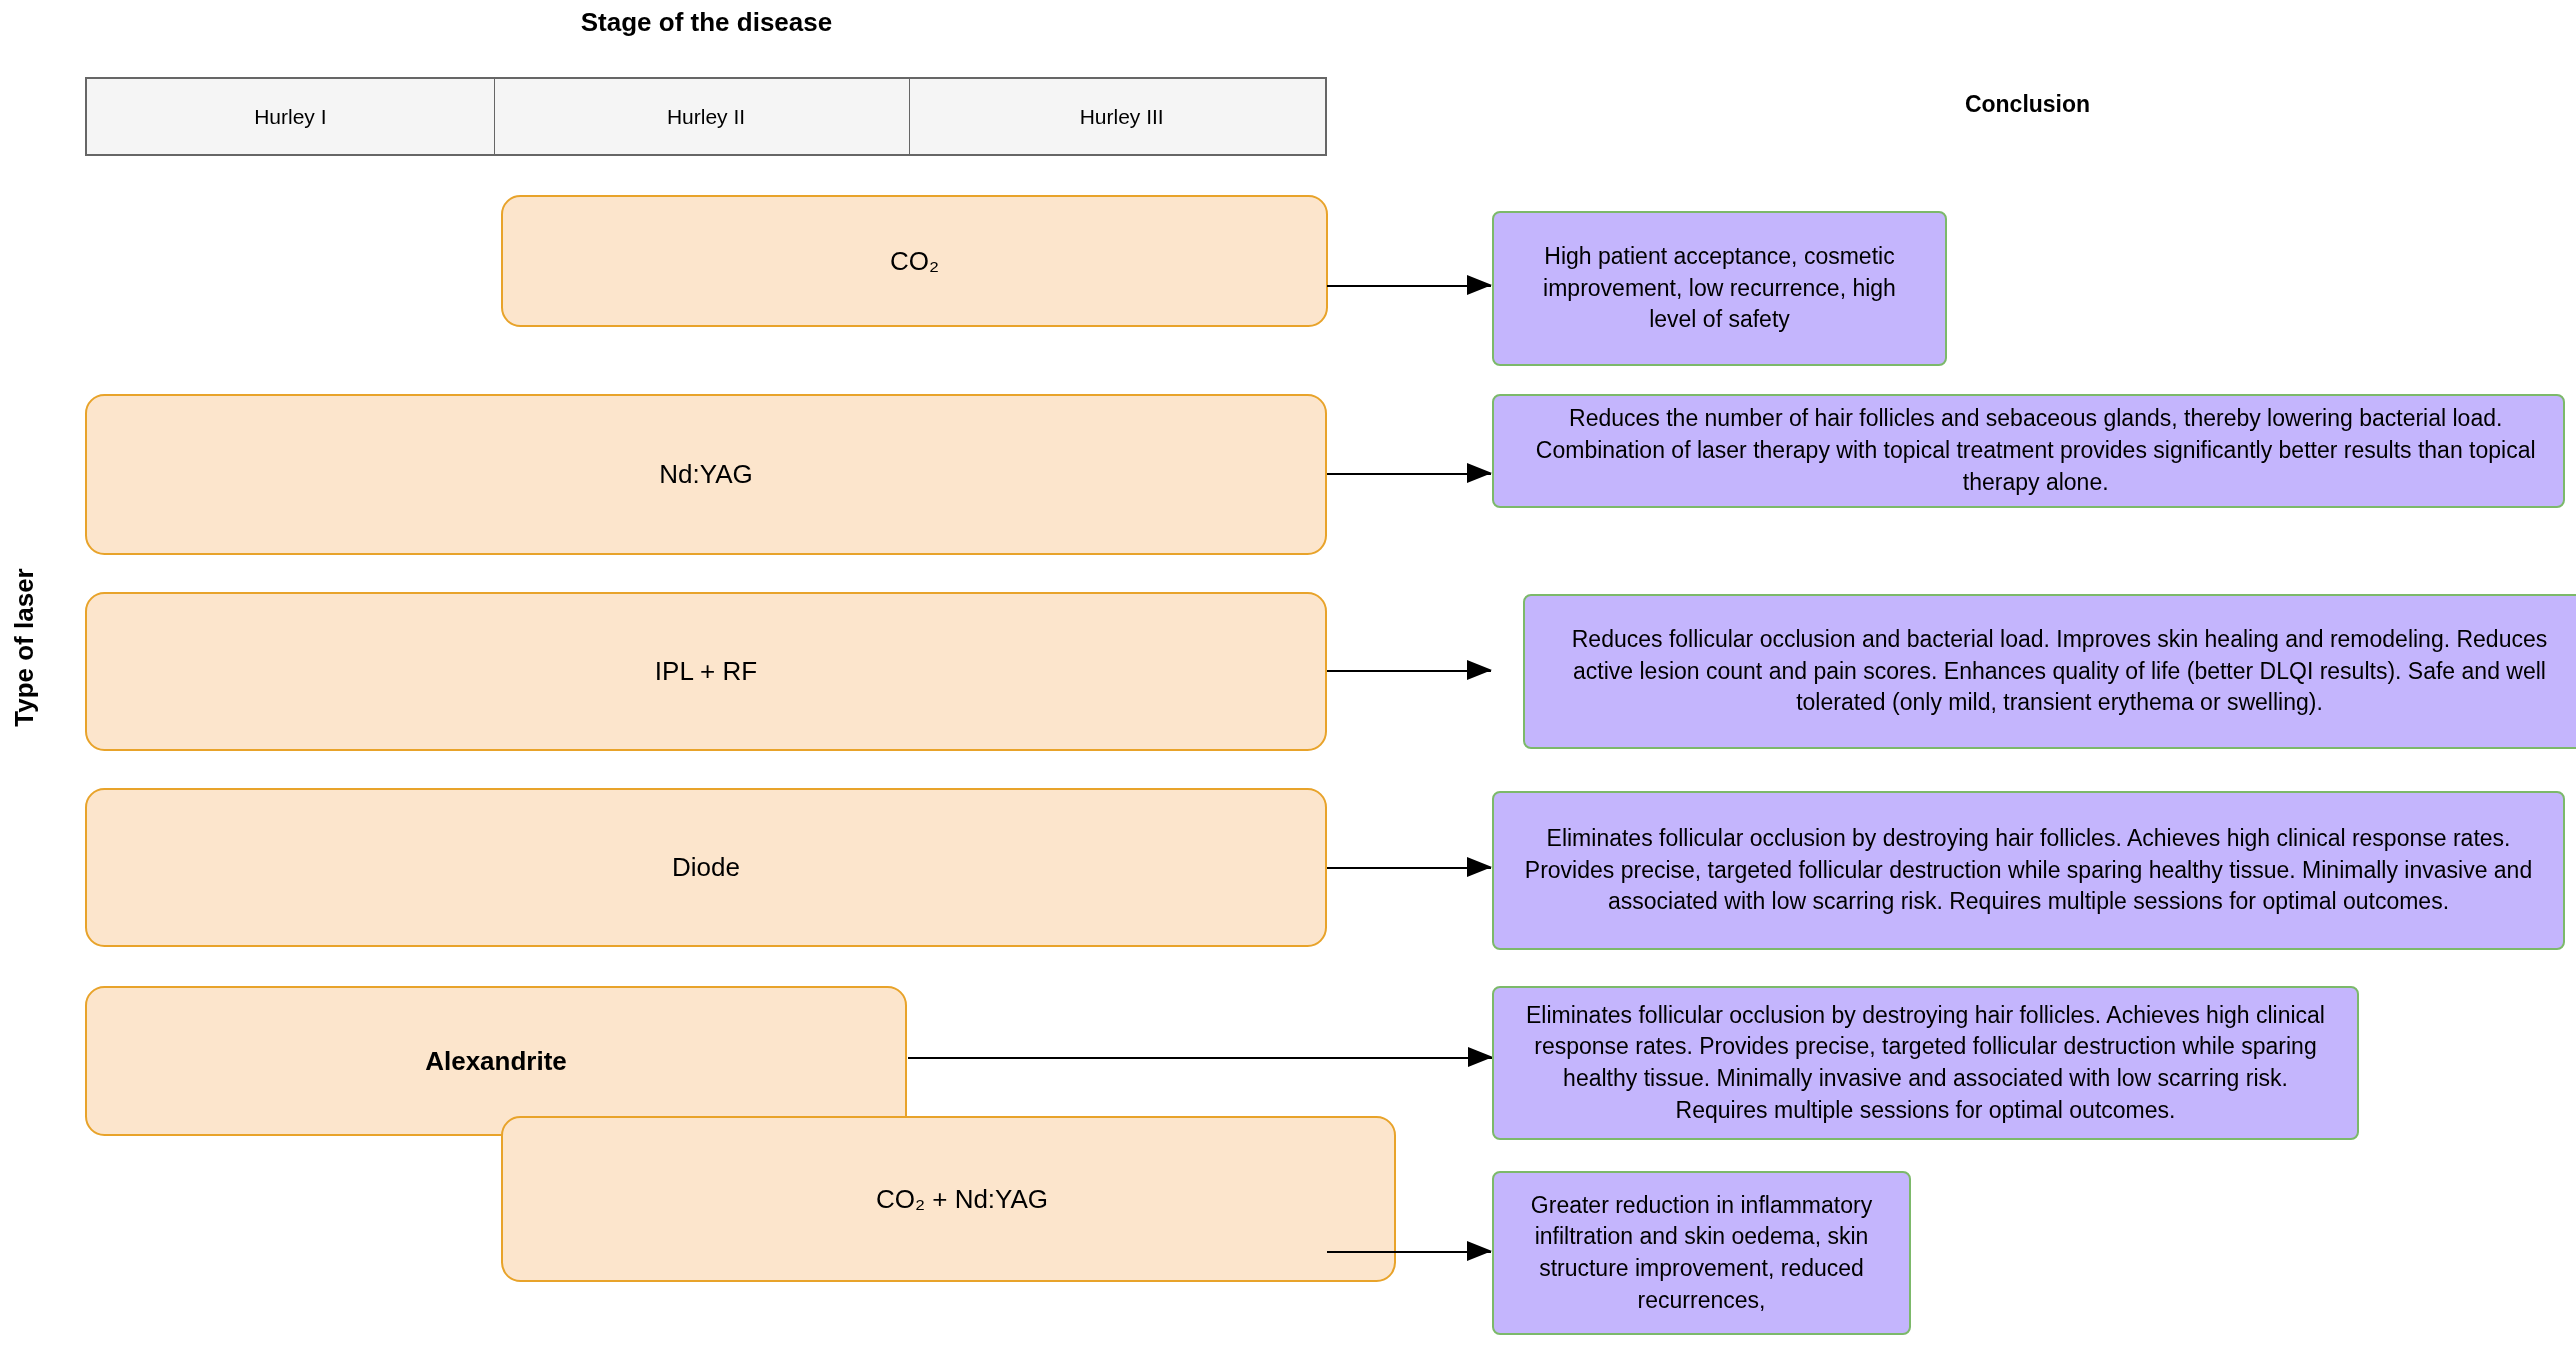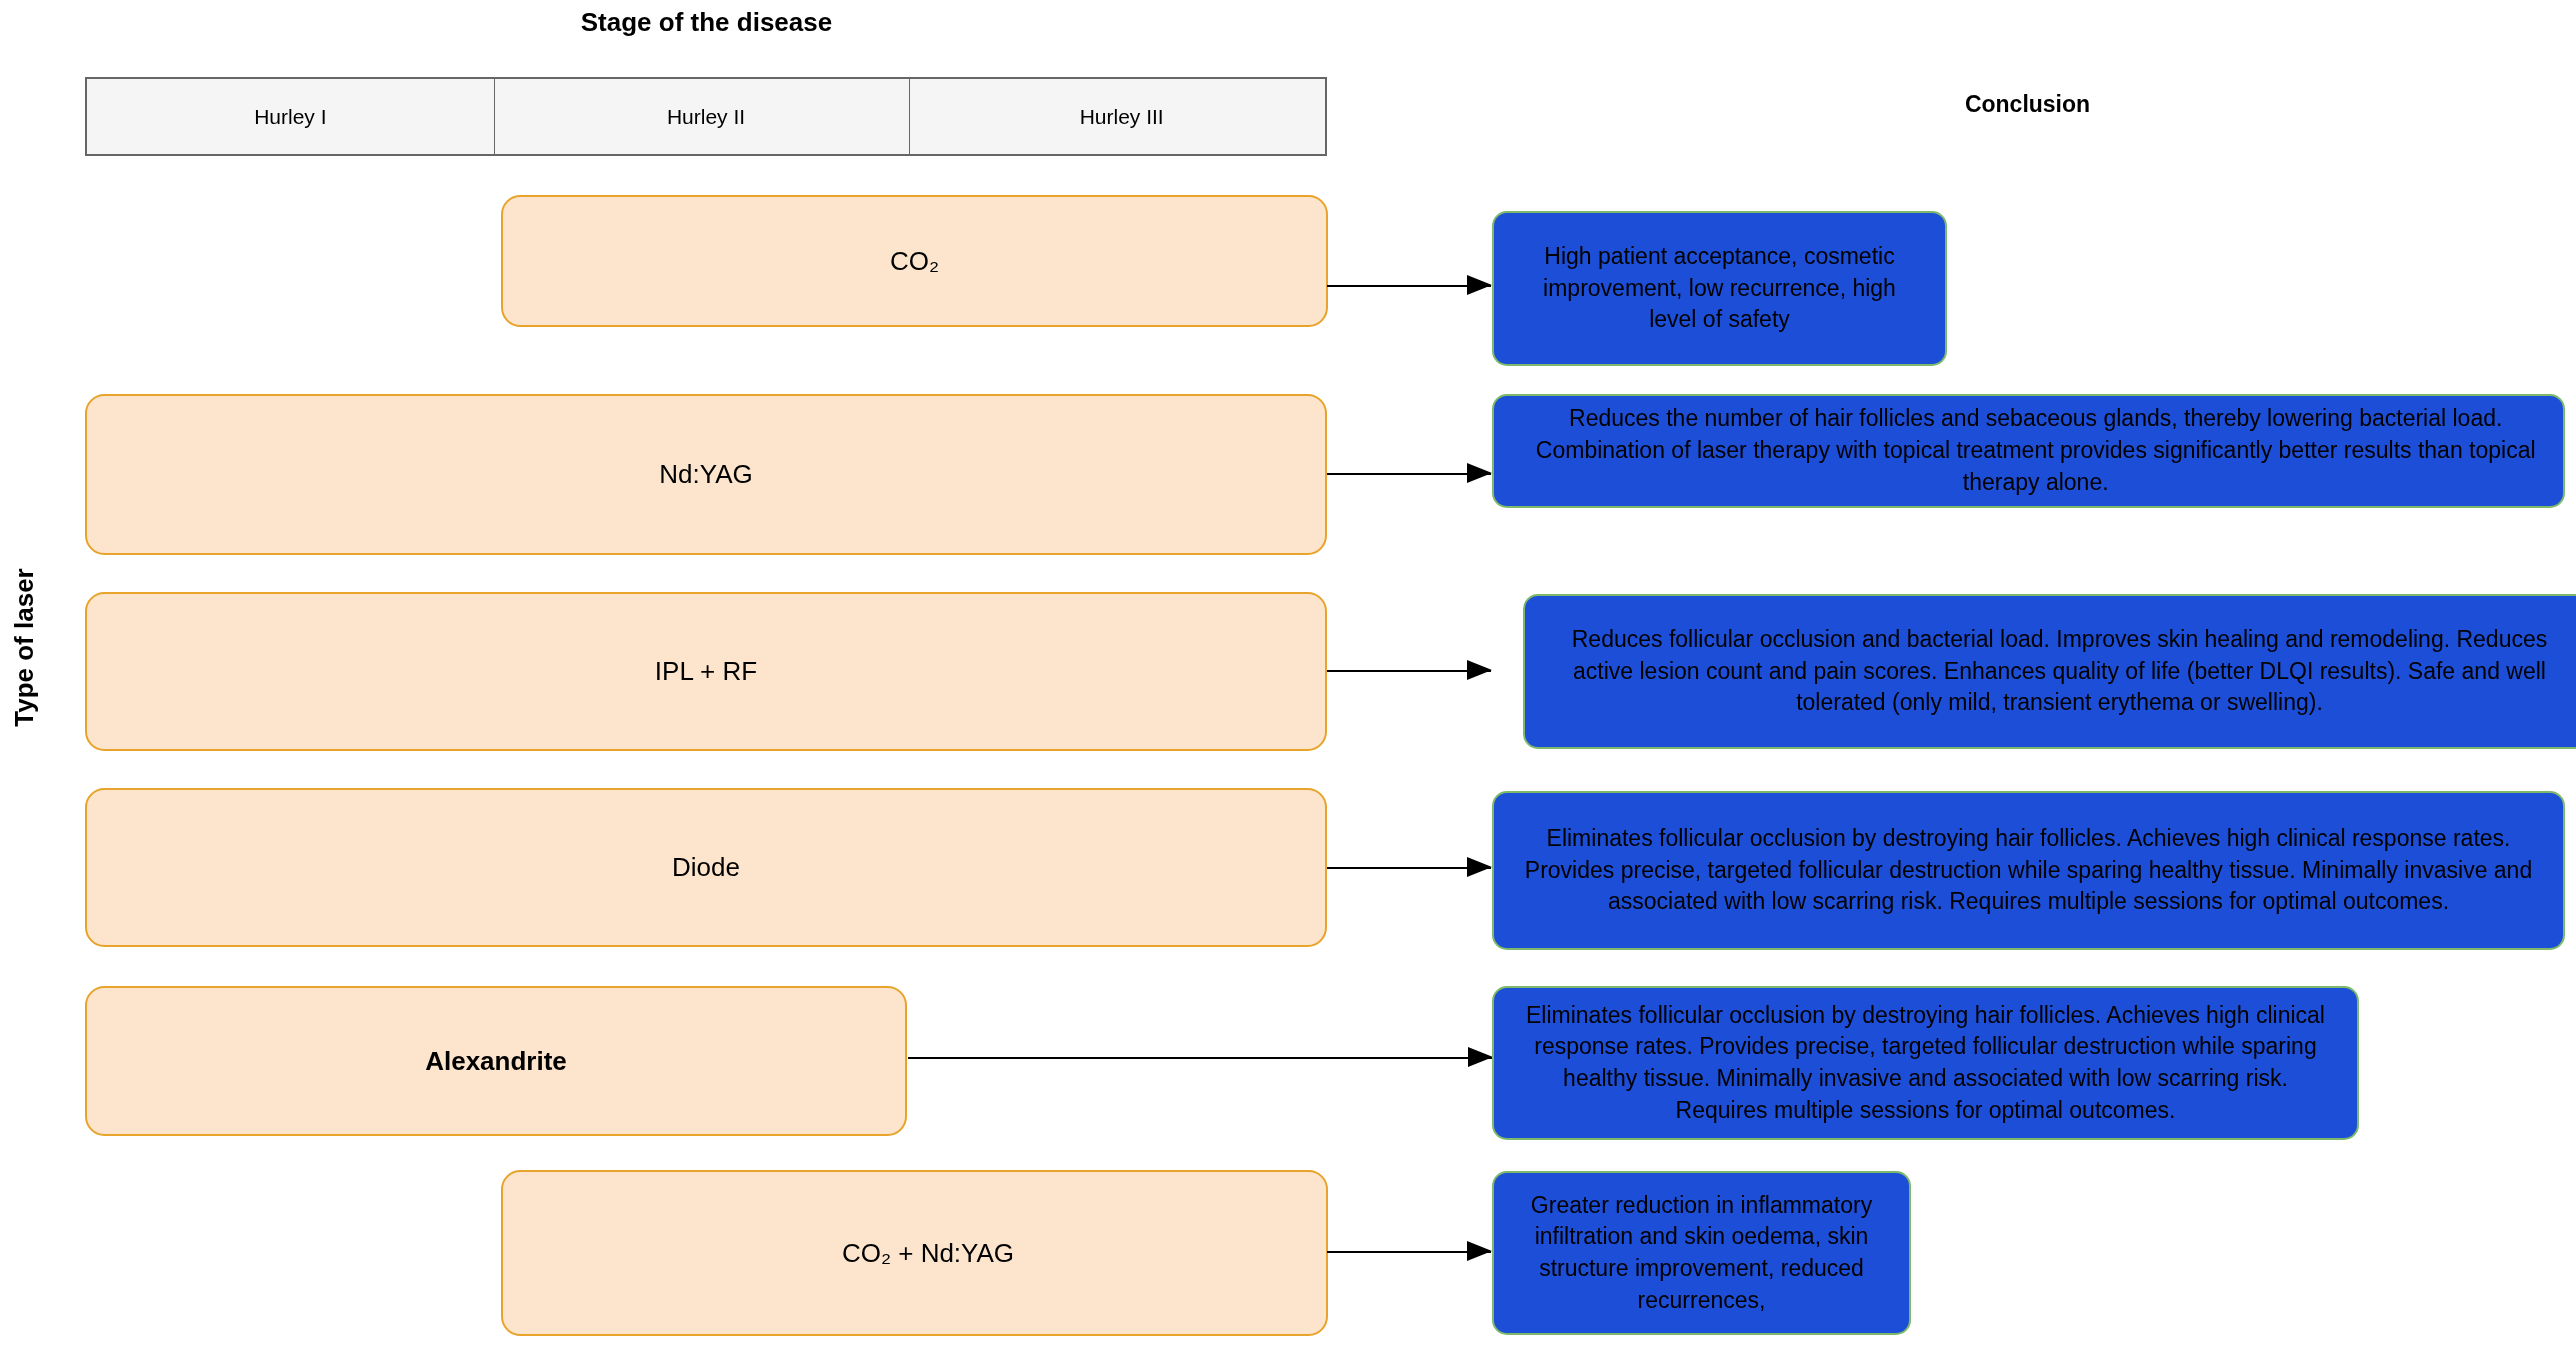--- a/index.html
+++ b/index.html
@@ -53,23 +53,23 @@
     box-sizing: border-box;
     display: flex;
     align-items: center;
     justify-content: center;
     font-size: 26px;
     text-align: center;
   }
 
   
   .conclusion-box {
-    background: #1d4ed8;
+    background: #c4b5fd;
     border: 2.8px solid #7cb96a;
-    border-radius: 15px;
+    border-radius: 8px;
     box-sizing: border-box;
     display: flex;
     align-items: center;
     justify-content: center;
     font-size: 23px;
     line-height: 1.38;
     text-align: center;
     padding: 7px 23.6px;
   }
 
@@ -132,18 +132,18 @@
   <div class="abs conclusion-box" style="left:1492px; top:594px; width:1073px; height:155px;margin-left:31px;">Reduces follicular occlusion and bacterial load. Improves skin healing and remodeling. Reduces active lesion count and pain scores. Enhances quality of life (better DLQI results). Safe and well tolerated (only mild, transient erythema or swelling).</div>
 
   <div class="abs laser-box" style="left:85px; top:788px; width:1242px; height:159px;">Diode</div>
   <div class="abs arrow" style="left:1327px; top:867px; width:164px;"></div>
   <div class="abs conclusion-box" style="left:1492px; top:791px; width:1073px; height:159px;">Eliminates follicular occlusion by destroying hair follicles. Achieves high clinical response rates. Provides precise, targeted follicular destruction while sparing healthy tissue. Minimally invasive and associated with low scarring risk. Requires multiple sessions for optimal outcomes.</div>
 
   <div class="abs laser-box" style="left:85px; top:986px; width:822px; height:150px;font-weight:bold;">Alexandrite</div>
   <div class="abs arrow" style="left:908px; top:1057px; width:584px;"></div>
   <div class="abs conclusion-box" style="left:1492px; top:986px; width:867px; height:154px;">Eliminates follicular occlusion by destroying hair follicles. Achieves high clinical response rates. Provides precise, targeted follicular destruction while sparing healthy tissue. Minimally invasive and associated with low scarring risk. Requires multiple sessions for optimal outcomes.</div>
 
-  <div class="abs laser-box" style="left:501px; top:1170px; width:827px; height:166px;padding-left:27px;">CO₂ + Nd:YAG</div>
+  <div class="abs laser-box" style="left:501px; top:1116px; width:895px; height:166px;padding-left:27px;">CO₂ + Nd:YAG</div>
   <div class="abs arrow" style="left:1327px; top:1251px; width:164px;"></div>
   <div class="abs conclusion-box" style="left:1492px; top:1171px; width:419px; height:164px;">Greater reduction in inflammatory infiltration and skin oedema, skin structure improvement, reduced recurrences,</div>
 
 </div>
 
 
 </body></html>

